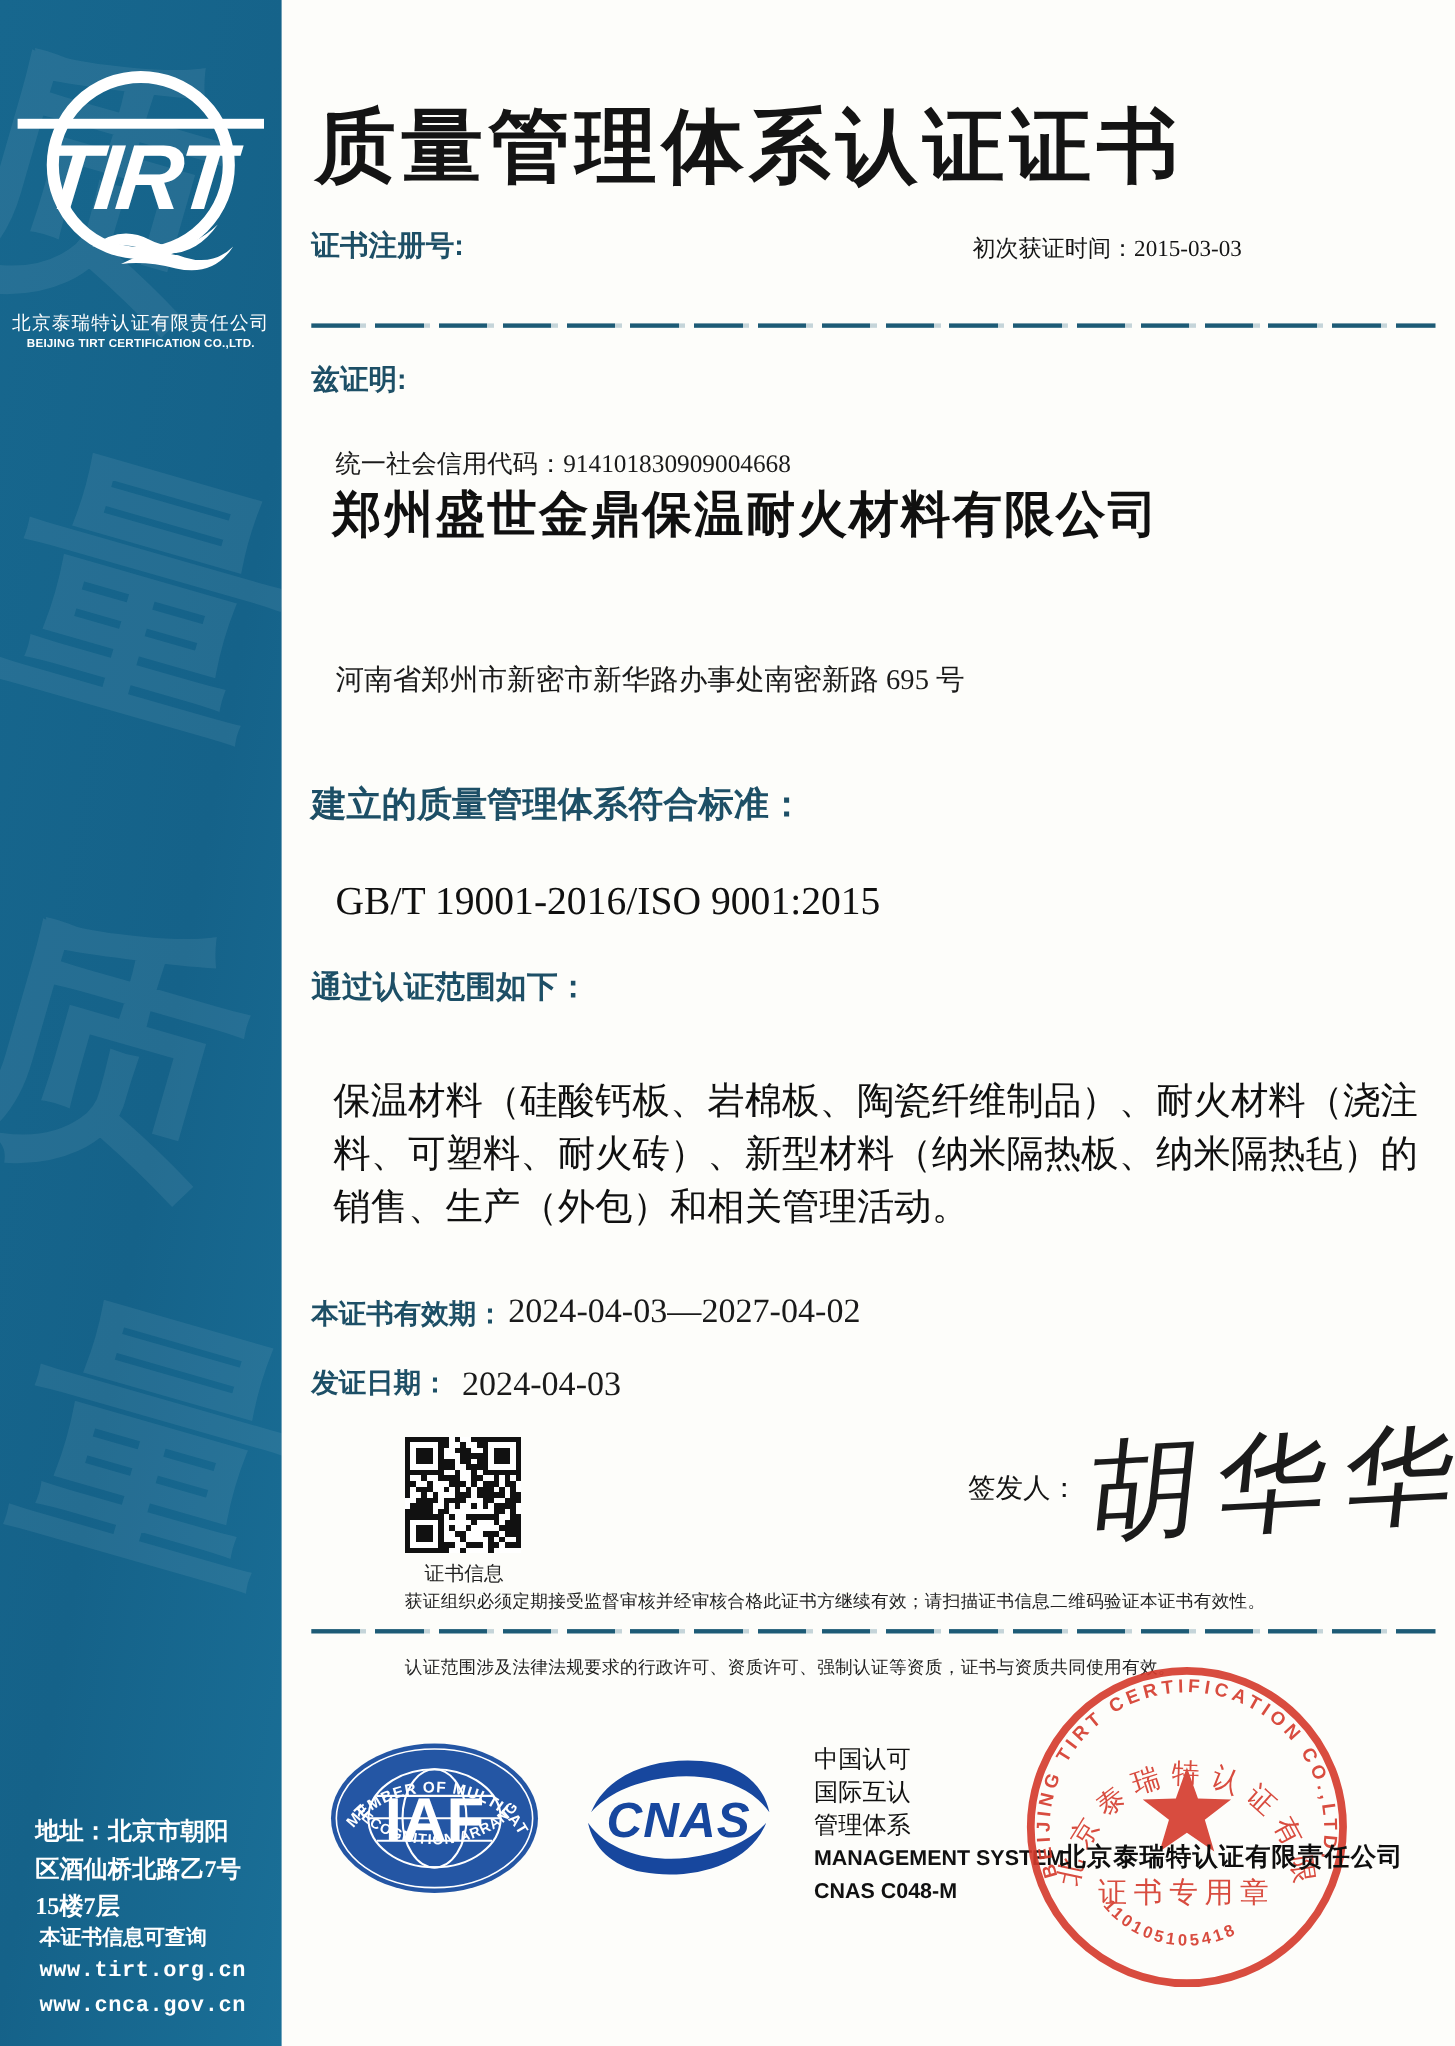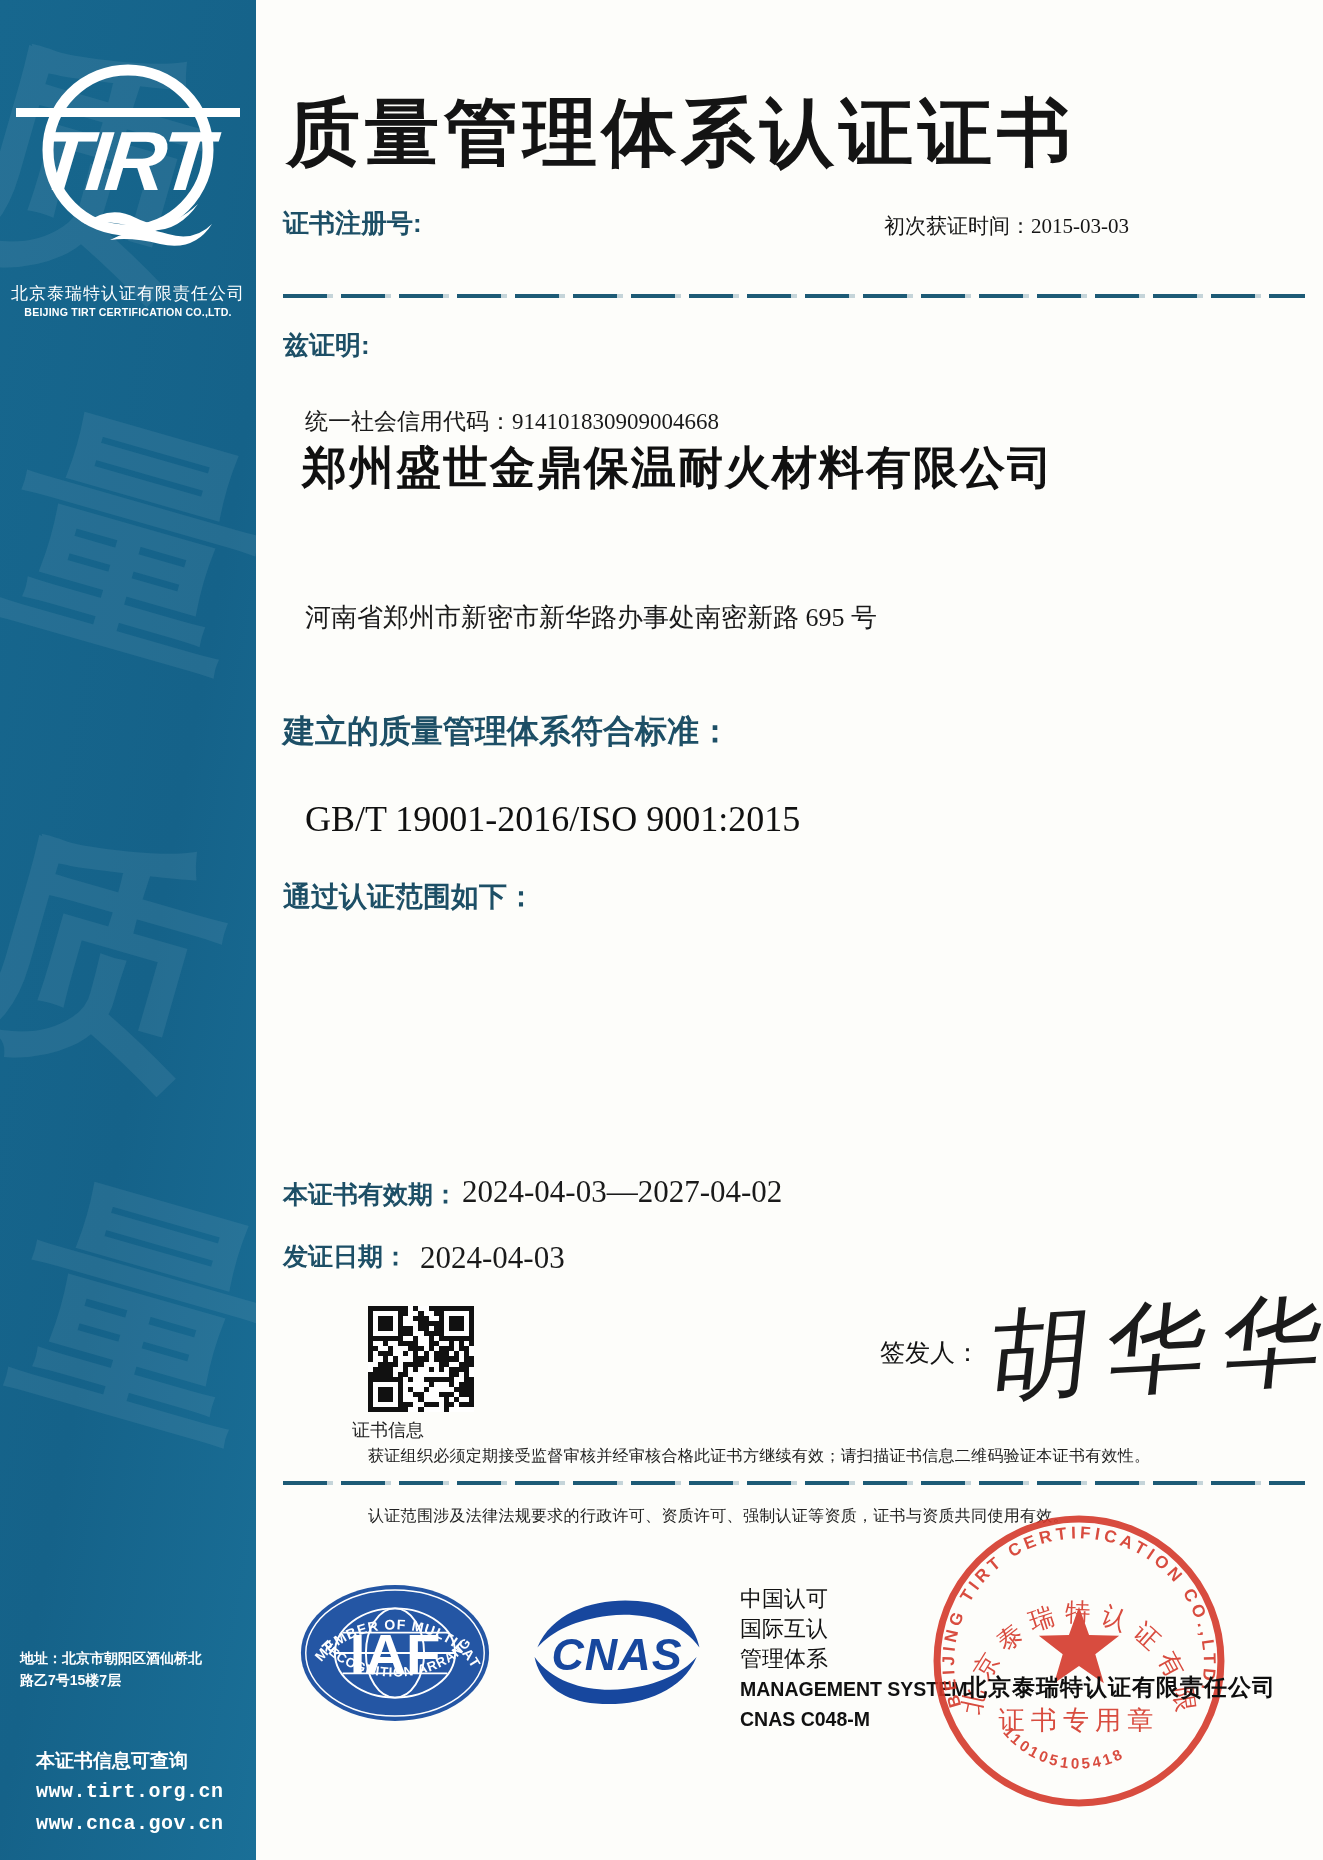--- a/index.html
+++ b/index.html
@@ -11,22 +11,22 @@
   .teal{color:#1d4f66}
   
   .sidebar{position:absolute;left:0;top:0;width:256px;height:1860px;
            background:linear-gradient(100deg,#17678e 0%,#156289 55%,#1a6f97 100%);overflow:hidden}
   .wm{position:absolute;font-family:"Liberation Sans","DejaVu Sans",sans-serif;font-weight:bold;
       font-size:250px;color:rgba(255,255,255,0.07);transform:rotate(16deg);line-height:1;user-select:none}
   .org-cn{position:absolute;left:0;top:282px;width:256px;text-align:center;color:#fff;
           font-size:17px;letter-spacing:1px;font-family:"Liberation Sans","DejaVu Sans",sans-serif}
   .org-en{position:absolute;left:0;top:306px;width:256px;text-align:center;color:#fff;
           font-size:10.6px;font-weight:bold;font-family:"Liberation Sans","DejaVu Sans",sans-serif;letter-spacing:.2px}
-  .side-addr{position:absolute;left:20px;top:1648px;width:195px;color:#fff;font-size:14px;
-             line-height:1.55;font-family:Liberation Sans, sans-serif;font-weight:bold}
+  .side-addr{position:absolute;left:32px;top:1648px;width:195px;color:#fff;font-size:22px;
+             line-height:1.55;font-family:Liberation Serif, serif;font-weight:bold}
   .side-query{position:absolute;left:36px;top:1748px;color:#fff;font-size:19px;
               font-family:"Liberation Sans","DejaVu Sans",sans-serif;font-weight:bold}
   .side-url{position:absolute;left:36px;color:#fff;font-size:20px;
             font-family:Liberation Mono, monospace;font-weight:bold;letter-spacing:.5px}
   
   .title{left:286px;top:84px;font-size:74px;letter-spacing:5px;color:#141414}
   .reg-label{left:283px;top:206px;font-size:26px}
   .reg-number{left:545px;top:198px;font-size:33px;letter-spacing:1px;color:#151515}
   .first-label{left:884px;top:212px;font-size:21px;color:#151515}
   .dash{height:4px;background:repeating-linear-gradient(90deg,#1d5b76 0 44px,rgba(29,91,118,.25) 44px 50px,transparent 50px 58px)}
@@ -36,21 +36,21 @@
   .addr{left:305px;top:600px;font-size:26px}
   .std-head{left:283px;top:710px;font-size:32px}
   .std{left:305px;top:798px;font-size:36px;color:#101010}
   .scope-head{left:283px;top:878px;font-size:28px}
   .scope{left:303px;top:978px;width:1008px;font-size:34px;line-height:48px;color:#101010}
   .valid-label{left:283px;top:1178px;font-size:25px}
   .valid{left:462px;top:1174px;font-size:31px}
   .issue-label{left:283px;top:1240px;font-size:25px}
   .issue{left:420px;top:1240px;font-size:31px}
   .qr{left:368px;top:1306px}
-  .qr-cap{left:352px;top:1418px;width:140px;text-align:left;font-size:18px;color:#222}
+  .qr-cap{left:352px;top:1418px;width:140px;text-align:center;font-size:18px;color:#222}
   .signer{left:880px;top:1336px;font-size:25px;color:#151515}
   .sig{left:990px;top:1282px;font-size:100px;letter-spacing:16px;color:#1b1b1b;
        transform:rotate(-3deg) skewX(-9deg);white-space:nowrap}
   .note{font-size:16px;color:#222;letter-spacing:.3px}
   .n1{left:368px;top:1446px;width:900px}
   .n2{left:368px;top:1506px;width:900px}
   .d2{left:283px;top:1481px;width:1022px}
   .d1{left:283px;top:294px;width:1022px}
   .accred{left:740px;top:1584px;font-size:22px;line-height:30px;color:#111}
   .accred-en{font-family:"Liberation Sans","DejaVu Sans",sans-serif;font-weight:bold;font-size:19.5px;line-height:30px}
@@ -93,20 +93,21 @@
 
   <span class="abs hei teal certify">兹证明:</span>
   <span class="abs credit">统一社会信用代码：914101830909004668</span>
   <div class="abs company">郑州盛世金鼎保温耐火材料有限公司</div>
   <div class="abs addr">河南省郑州市新密市新华路办事处南密新路 695 号</div>
 
   <span class="abs hei teal std-head">建立的质量管理体系符合标准：</span>
   <span class="abs std">GB/T 19001-2016/ISO 9001:2015</span>
 
   <span class="abs hei teal scope-head">通过认证范围如下：</span>
+  <div class="abs scope">保温材料（硅酸钙板、岩棉板、陶瓷纤维制品）、耐火材料（浇注料、可塑料、耐火砖）、新型材料（纳米隔热板、纳米隔热毡）的销售、生产（外包）和相关管理活动。</div>
 
   <span class="abs hei teal valid-label">本证书有效期：</span>
   <span class="abs valid">2024-04-03—2027-04-02</span>
   <span class="abs hei teal issue-label">发证日期：</span>
   <span class="abs issue">2024-04-03</span>
 
   <svg id="qr" class="abs qr" width="106" height="106" viewBox="0 0 21 21" shape-rendering="crispEdges">
       <rect x="0" y="0" width="21" height="21" fill="#ffffff"></rect>
       <rect x="7" y="0" width="1" height="1" fill="#111"></rect>
       <rect x="9" y="0" width="1" height="1" fill="#111"></rect>

